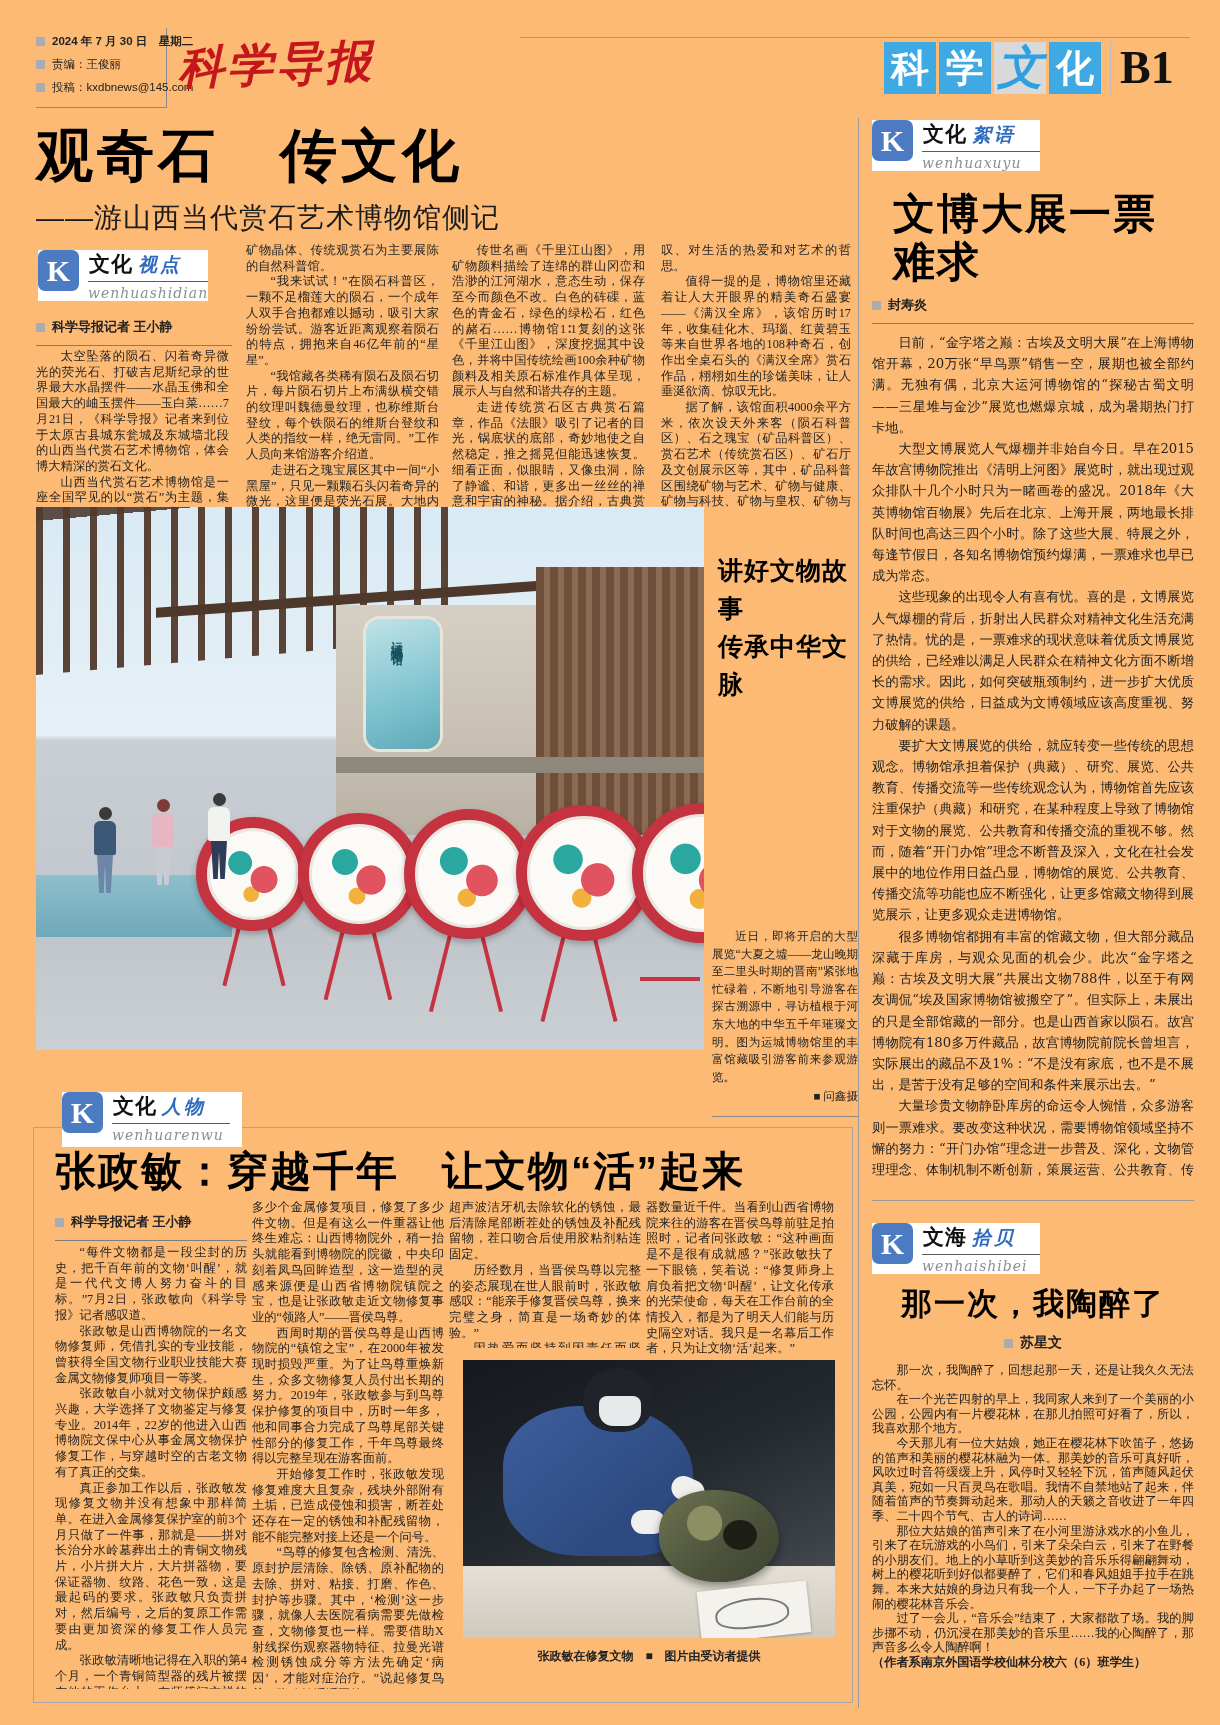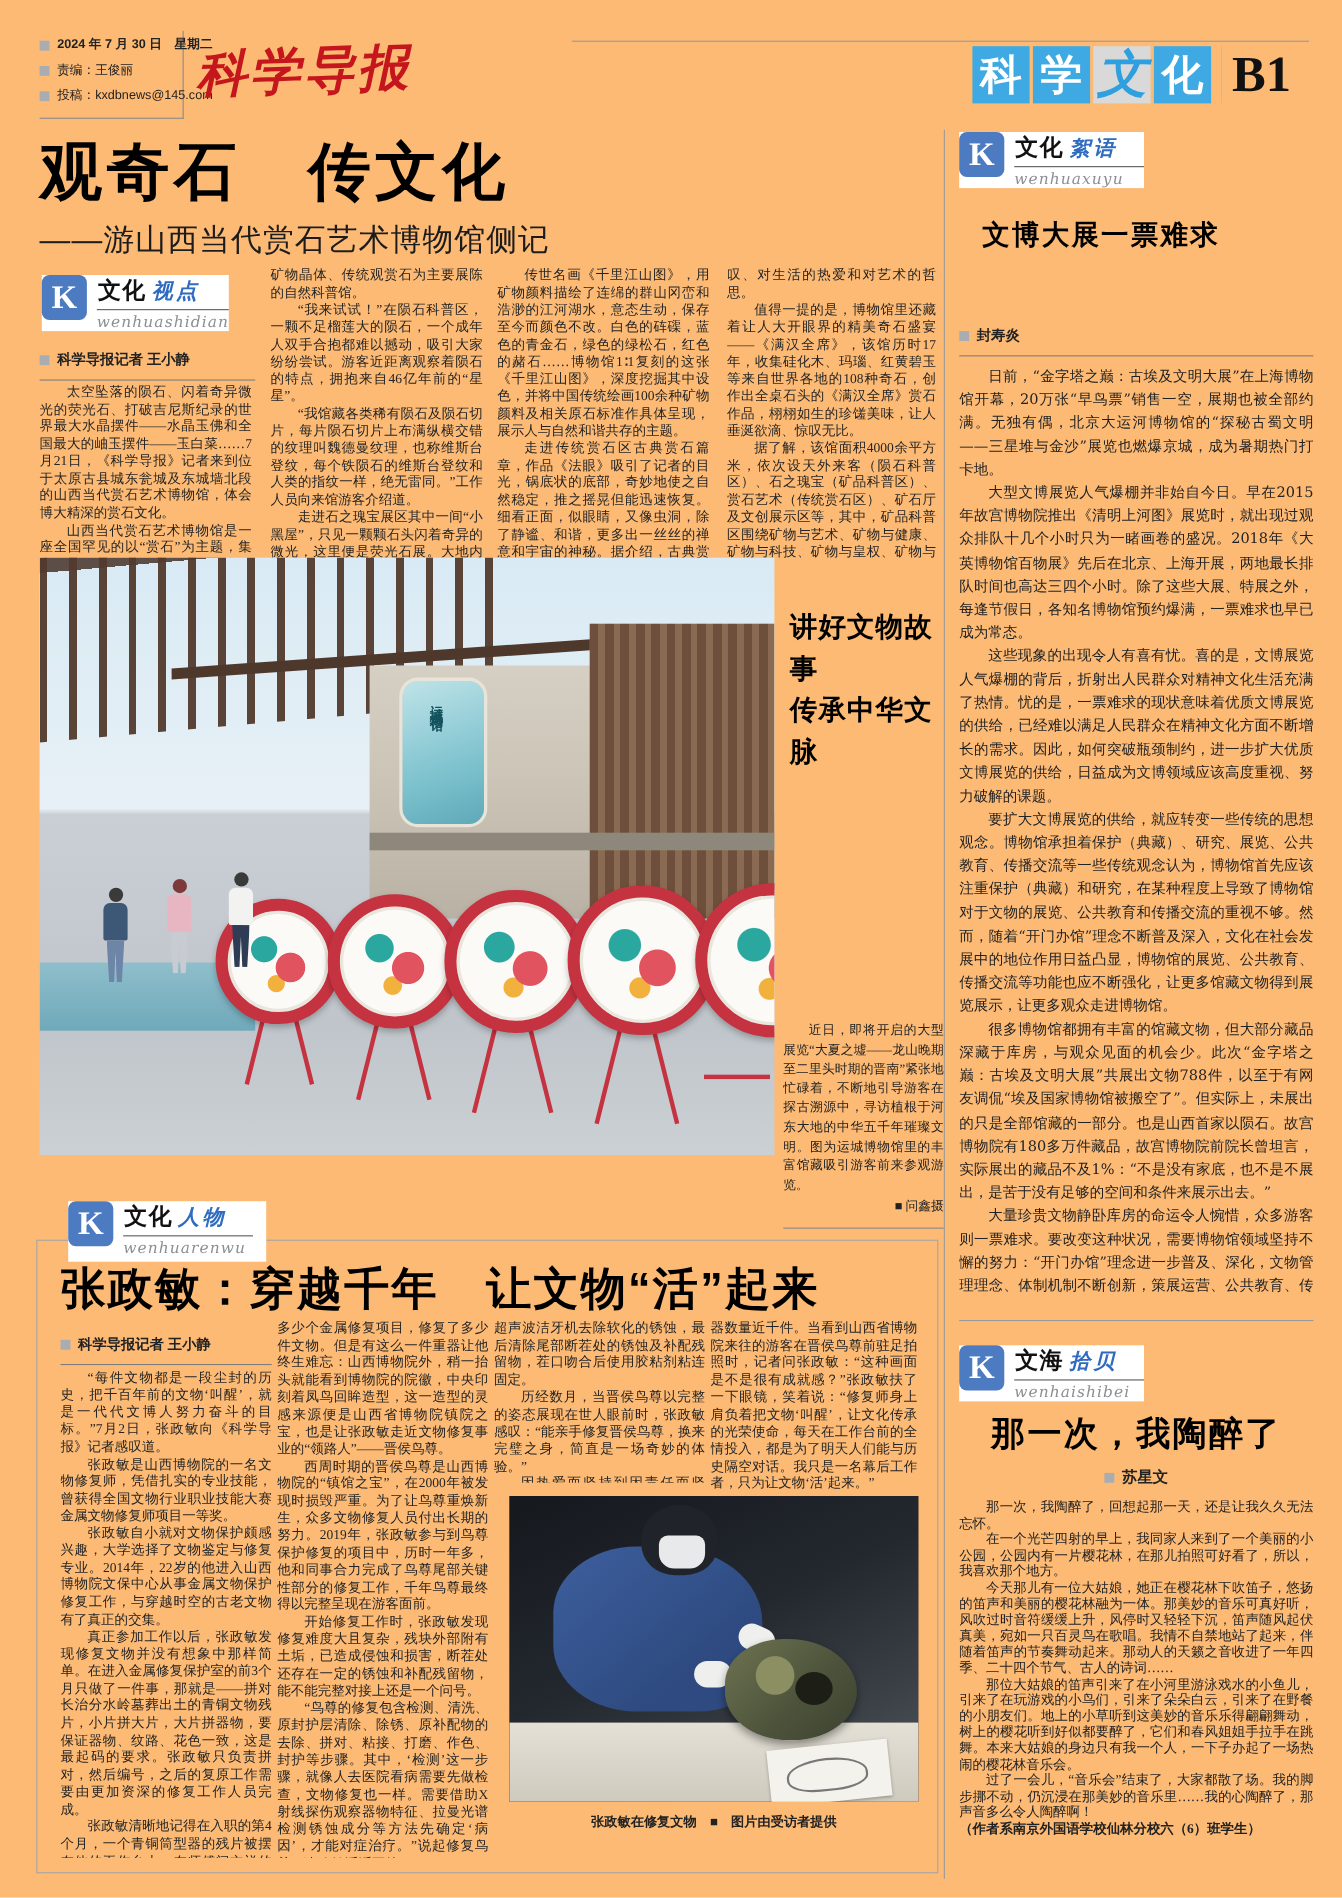--- a/index.html
+++ b/index.html
@@ -35,21 +35,21 @@
   .h2{left:36px;top:199px;width:815px;font-family:"Liberation Sans","DejaVu Sans",sans-serif;
       font-weight:400;font-size:28px;color:#1c1c1c;letter-spacing:1px;}
   .byline{display:flex;align-items:center;font-family:"Liberation Sans","DejaVu Sans",sans-serif;
           font-weight:bold;font-size:13px;color:#222;padding-bottom:9px;border-bottom:1px solid #7d7d7d;}
   .coltxt{font-size:12.3px;line-height:15.7px;text-align:justify;overflow:hidden;color:#242424;}
   .coltxt p{margin:0;text-indent:2em;}
   .coltxt p.cont{text-indent:0;}
   
   .vdiv{left:858px;top:118px;width:1px;height:1590px;background:#9a9a9a;}
   .sb-title{left:893px;top:190px;width:300px;font-family:"Liberation Sans","DejaVu Sans",sans-serif;
-            font-weight:900;font-size:25px;line-height:48px;letter-spacing:2px;color:#000;}
+            font-weight:900;font-size:42px;line-height:48px;letter-spacing:2px;color:#000;}
   .essay-body{left:872px;top:332px;width:322px;height:845px;font-size:13.2px;line-height:21.2px;
               text-align:justify;overflow:hidden;color:#222;font-family:"DejaVu Serif","Liberation Serif",serif;}
   .essay-body p{margin:0;text-indent:2em;}
   .reader-body{left:872px;top:1363px;width:322px;height:340px;font-size:12.2px;line-height:14.6px;
                text-align:justify;overflow:hidden;color:#222;}
   .reader-body p{margin:0;text-indent:2em;}
   .reader-body p.cont{text-indent:0;}
   .reader-body p.bold{font-weight:bold;}
   
   .photo1{left:36px;top:507px;width:668px;height:543px;overflow:hidden;

